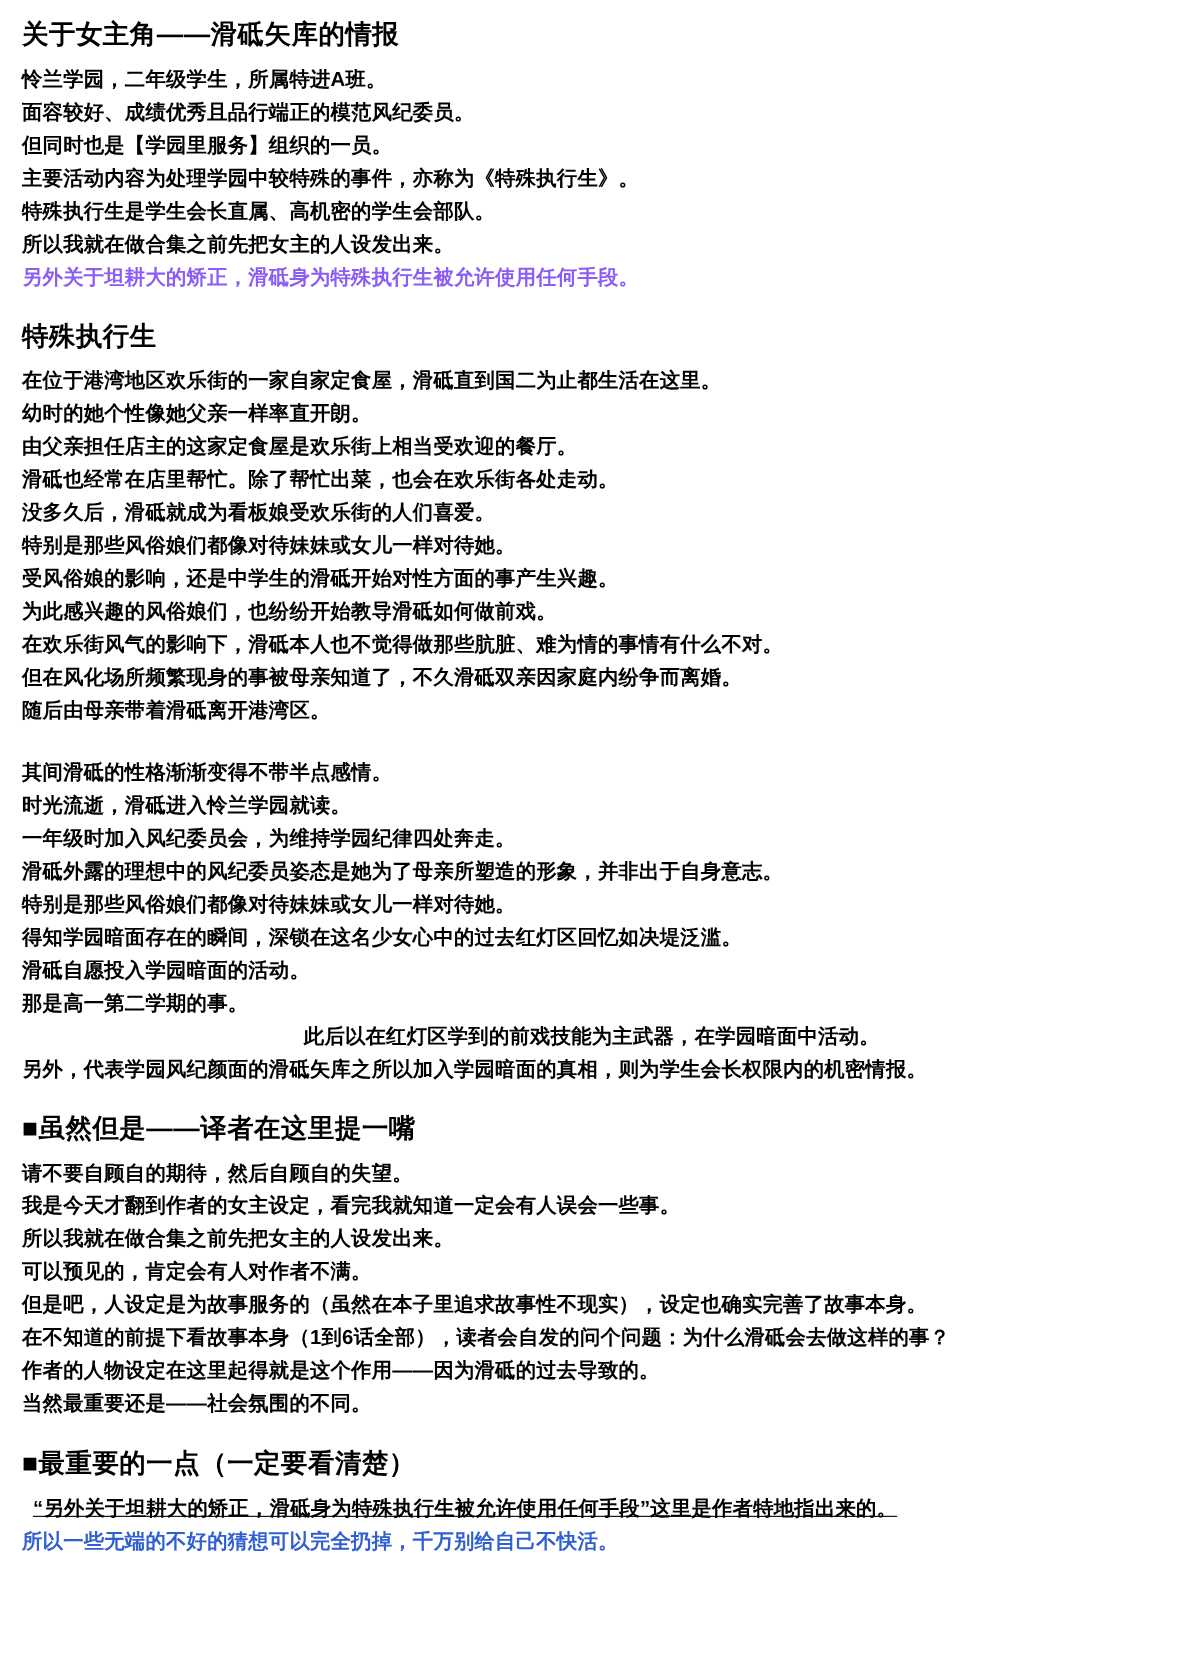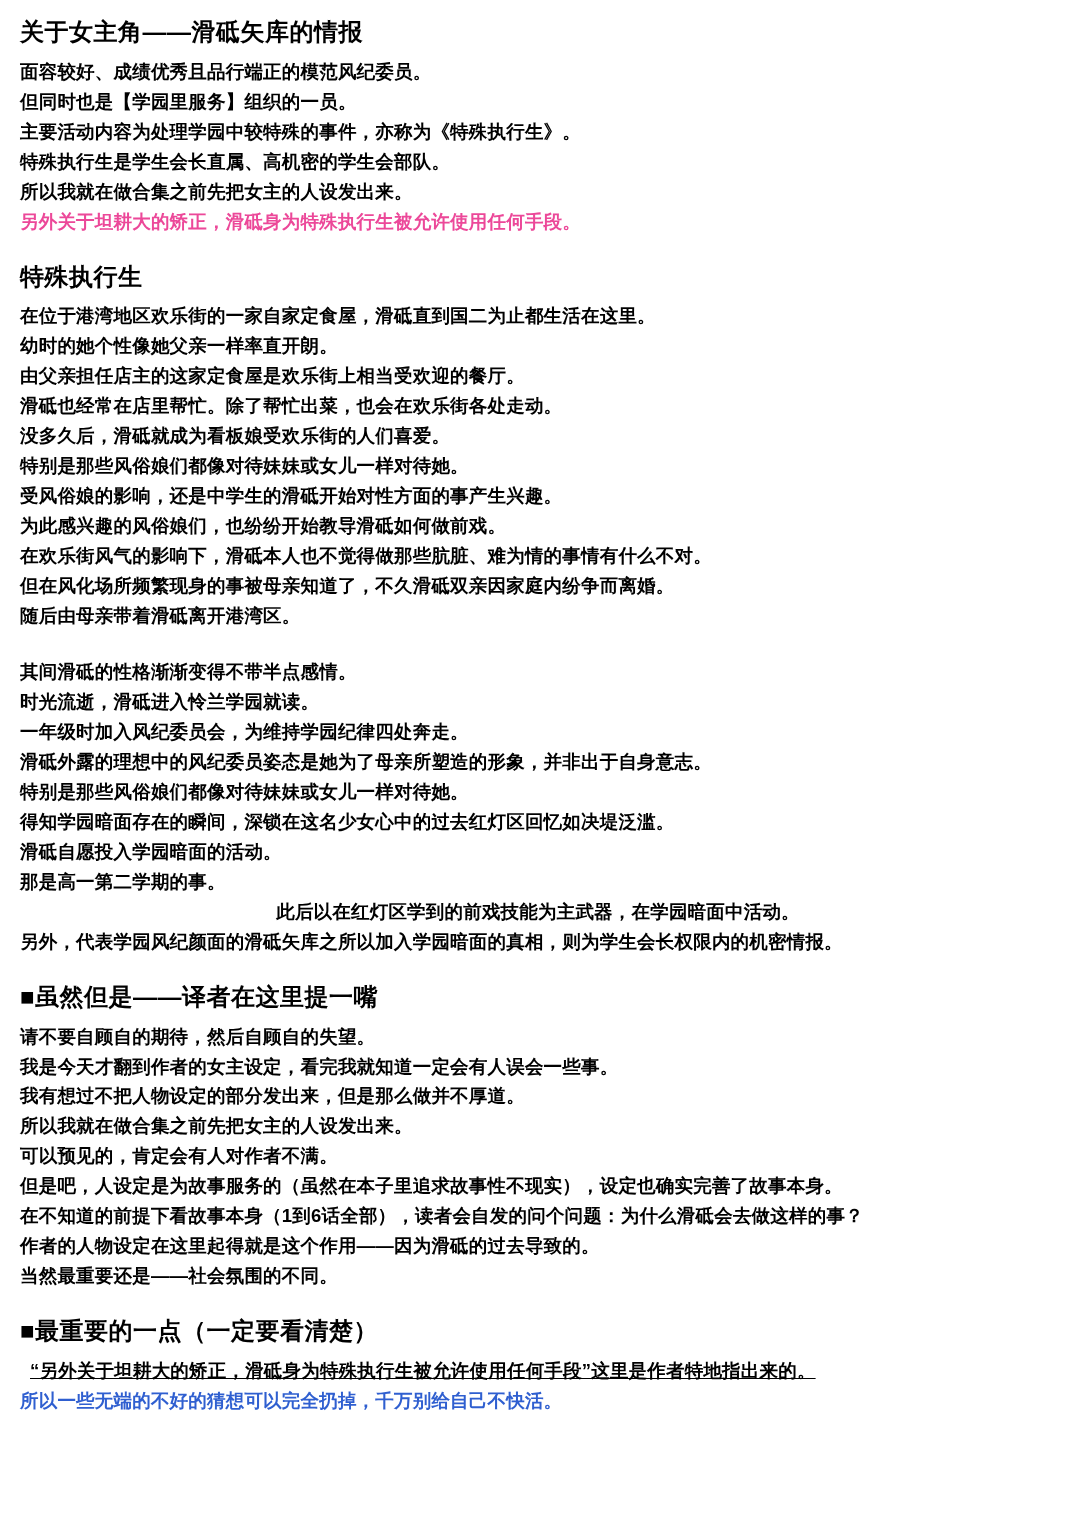--- a/index.html
+++ b/index.html
@@ -34,39 +34,40 @@
     margin: 0 0 6px 0;
   }
   .line {
     font-size: 18.5px;
     font-weight: bold;
     line-height: 1.62;
     letter-spacing: 0.2px;
     white-space: pre-wrap;
   }
   .line.red {
-    color: #ec4899;
+    color: #8b5cf6;
   }
   .line.blue {
     color: #2f5fd0;
   }
   .line.indent {
     text-indent: 10px;
   }
   .gap {
     height: 20px;
   }
 </style>
 </head>
 <body>
 
 <div class="page">
   <div id="content-root">
       <h1 class="section-title">关于女主角——滑砥矢库的情报</h1>
       <div class="body-block">
+        <p class="line" style="margin: 0px;">怜兰学园，二年级学生，所属特进A班。</p>
         <p class="line" style="margin: 0px;">面容较好、成绩优秀且品行端正的模范风纪委员。</p>
         <p class="line" style="margin: 0px;">但同时也是【学园里服务】组织的一员。</p>
         <p class="line" style="margin: 0px;">主要活动内容为处理学园中较特殊的事件，亦称为《特殊执行生》。</p>
         <p class="line" style="margin: 0px;">特殊执行生是学生会长直属、高机密的学生会部队。</p>
         <p class="line" style="margin: 0px;">所以我就在做合集之前先把女主的人设发出来。</p>
         <p class="line red" style="margin: 0px;">另外关于坦耕大的矫正，滑砥身为特殊执行生被允许使用任何手段。</p>
       </div>
       <h1 class="section-title spaced-top">特殊执行生</h1>
       <div class="body-block">
         <p class="line" style="margin: 0px;">在位于港湾地区欢乐街的一家自家定食屋，滑砥直到国二为止都生活在这里。</p>
@@ -91,21 +92,20 @@
         <p class="line" style="margin: 0px;">得知学园暗面存在的瞬间，深锁在这名少女心中的过去红灯区回忆如决堤泛滥。</p>
         <p class="line" style="margin: 0px;">滑砥自愿投入学园暗面的活动。</p>
         <p class="line" style="margin: 0px;">那是高一第二学期的事。</p>
         <p class="line" style="margin: 0px; text-align: center;">此后以在红灯区学到的前戏技能为主武器，在学园暗面中活动。</p>
         <p class="line" style="margin: 0px;">另外，代表学园风纪颜面的滑砥矢库之所以加入学园暗面的真相，则为学生会长权限内的机密情报。</p>
       </div>
       <h1 class="section-title spaced-top">■虽然但是——译者在这里提一嘴</h1>
       <div class="body-block">
         <p class="line" style="margin: 0px;">请不要自顾自的期待，然后自顾自的失望。</p>
         <p class="line" style="margin: 0px;">我是今天才翻到作者的女主设定，看完我就知道一定会有人误会一些事。</p>
-        <p class="line" style="margin: 0px;">我有想过不把人物设定的部分发出来，但是那么做并不厚道。</p>
         <p class="line" style="margin: 0px;">所以我就在做合集之前先把女主的人设发出来。</p>
         <p class="line" style="margin: 0px;">可以预见的，肯定会有人对作者不满。</p>
         <p class="line" style="margin: 0px;">但是吧，人设定是为故事服务的（虽然在本子里追求故事性不现实），设定也确实完善了故事本身。</p>
         <p class="line" style="margin: 0px;">在不知道的前提下看故事本身（1到6话全部），读者会自发的问个问题：为什么滑砥会去做这样的事？</p>
         <p class="line" style="margin: 0px;">作者的人物设定在这里起得就是这个作用——因为滑砥的过去导致的。</p>
         <p class="line" style="margin: 0px;">当然最重要还是——社会氛围的不同。</p>
       </div>
       <h1 class="section-title spaced-top">■最重要的一点（一定要看清楚）</h1>
       <div class="body-block">
         <p class="line indent" style="margin: 0px; text-decoration: underline;">“另外关于坦耕大的矫正，滑砥身为特殊执行生被允许使用任何手段”这里是作者特地指出来的。</p>

